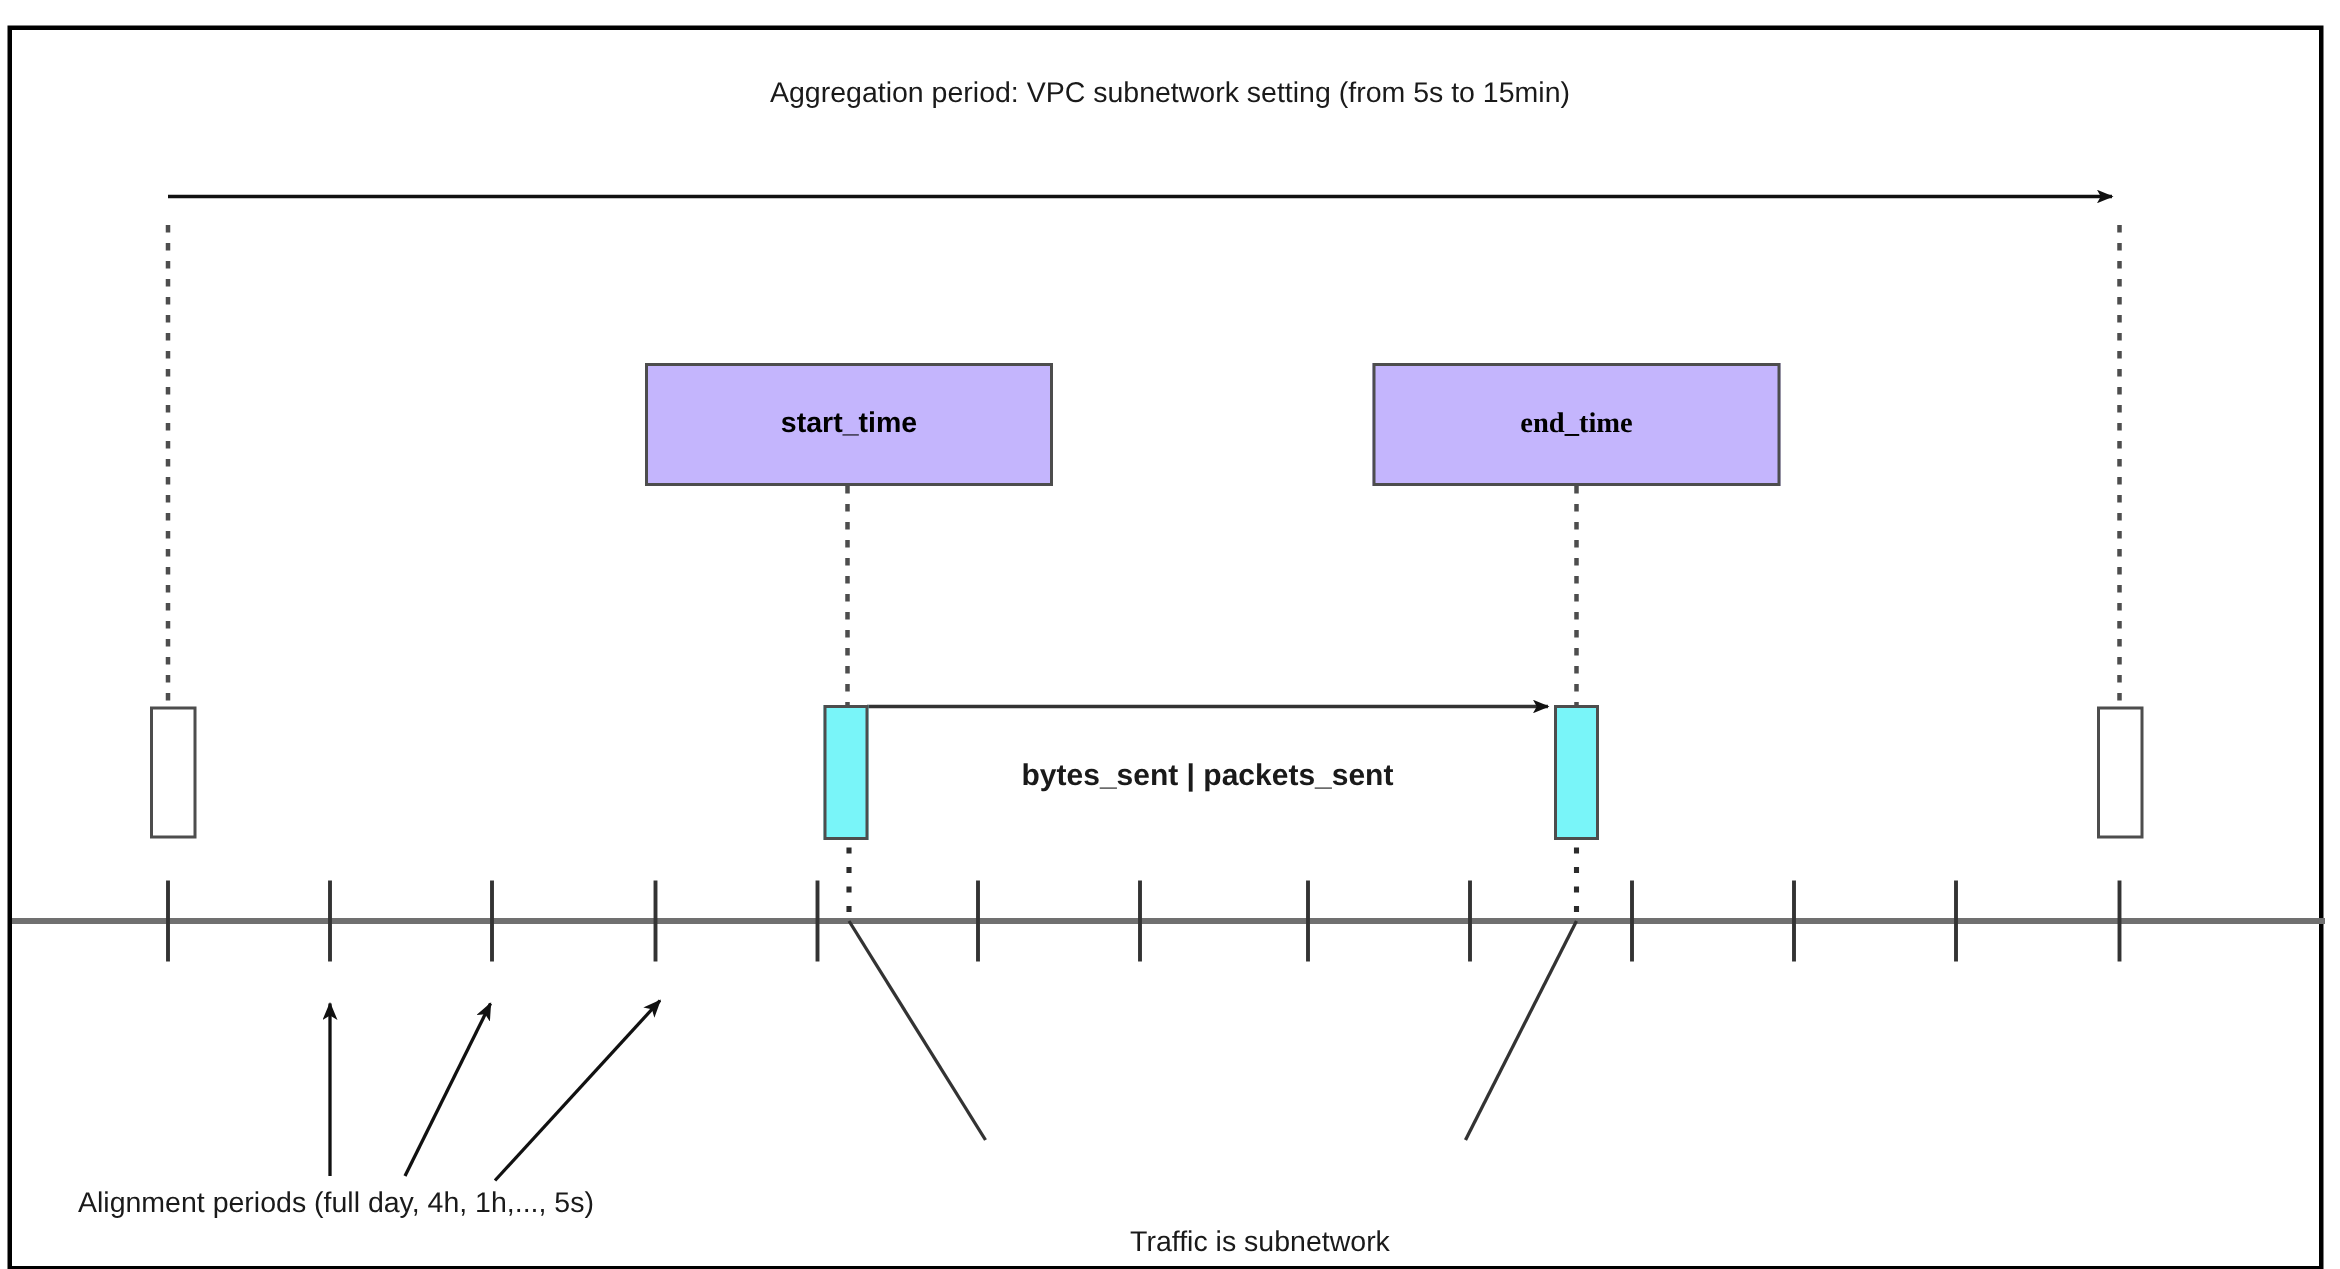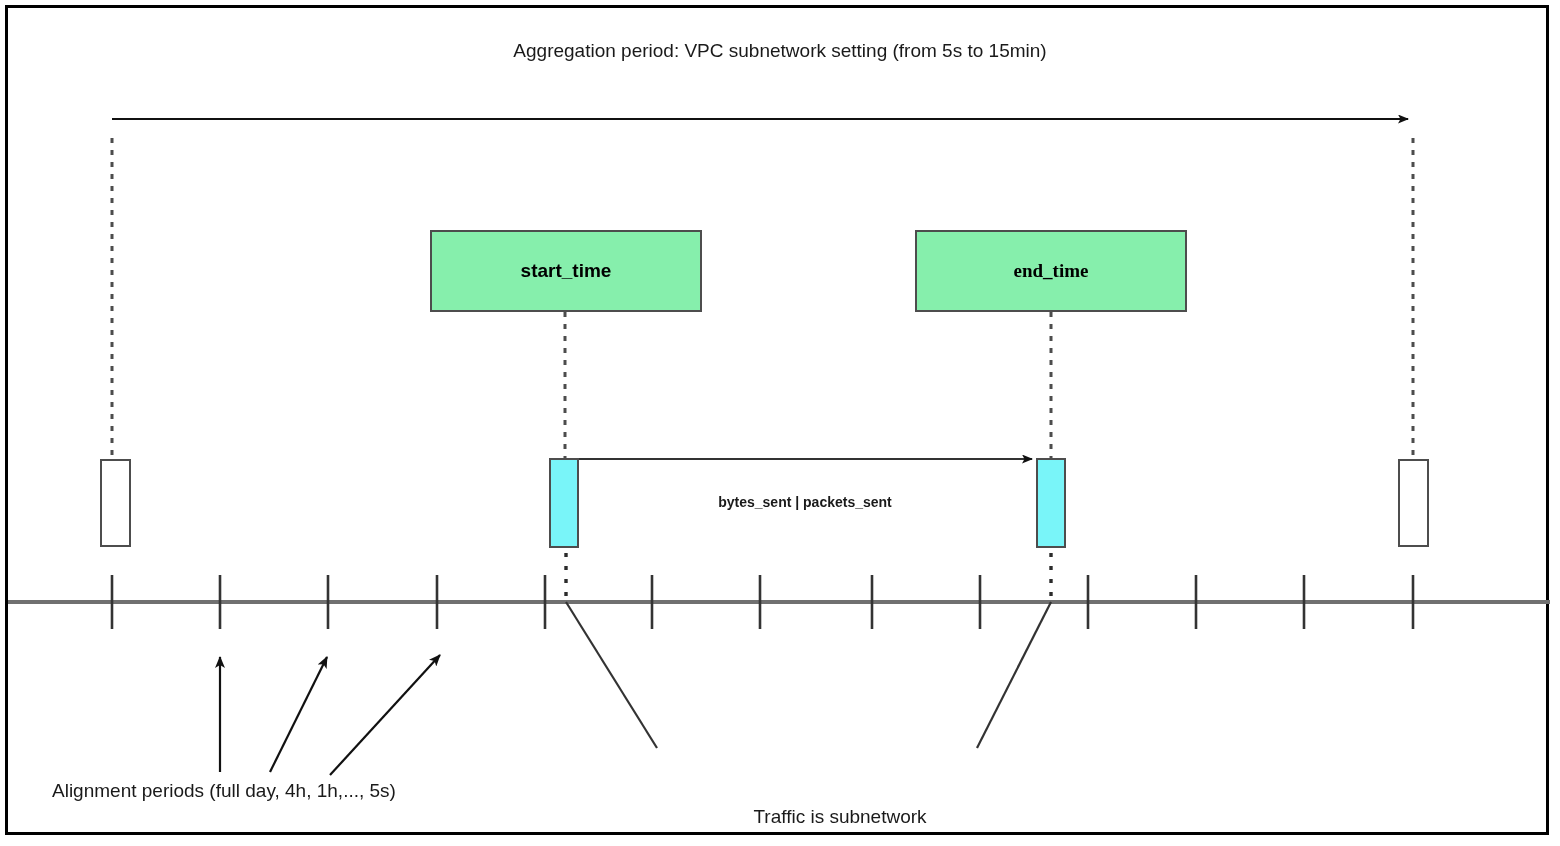--- a/index.html
+++ b/index.html
@@ -10,49 +10,49 @@
     overflow:hidden;
   }
   #frame{
     position:absolute;
     left:5px;top:5px;
     width:1544px;height:830px;
     border:3px solid #000000;
     box-sizing:border-box;
     background:#ffffff;
   }
-  #stage{position:absolute;left:0;top:0;width:1560px;height:716px;}
+  #stage{position:absolute;left:0;top:12px;width:1560px;height:716px;}
   svg.layer{position:absolute;left:0;top:0;width:1560px;height:846px;overflow:visible;}
 
   .txt{position:absolute;white-space:pre;color:#1a1a1a;}
   .title{
     font-size:19px;
     left:0;top:40px;width:1560px;text-align:center;
   }
   .boxlabel{
     font-size:19px;font-weight:bold;
     text-align:center;
   }
   .flowlabel{
     font-size:17px;
     text-align:center;
   }
   .bigbold{
-    font-size:14px;font-weight:bold;
+    font-size:20px;font-weight:bold;
     text-align:center;
   }
   .bottomtxt{
     font-size:19px;
   }
   .centerblock{
     font-size:19px;text-align:center;line-height:27px;
   }
   .nodebox{
     position:absolute;
-    background:#86efac;
+    background:#c4b5fd;
     border:2px solid #4d4d4d;
     box-sizing:border-box;
     display:flex;align-items:center;justify-content:center;
   }
   .lifebar{
     position:absolute;
     box-sizing:border-box;
     border:2px solid #4d4d4d;
   }
   .lifebar.cyan{background:#79f5f9;}

